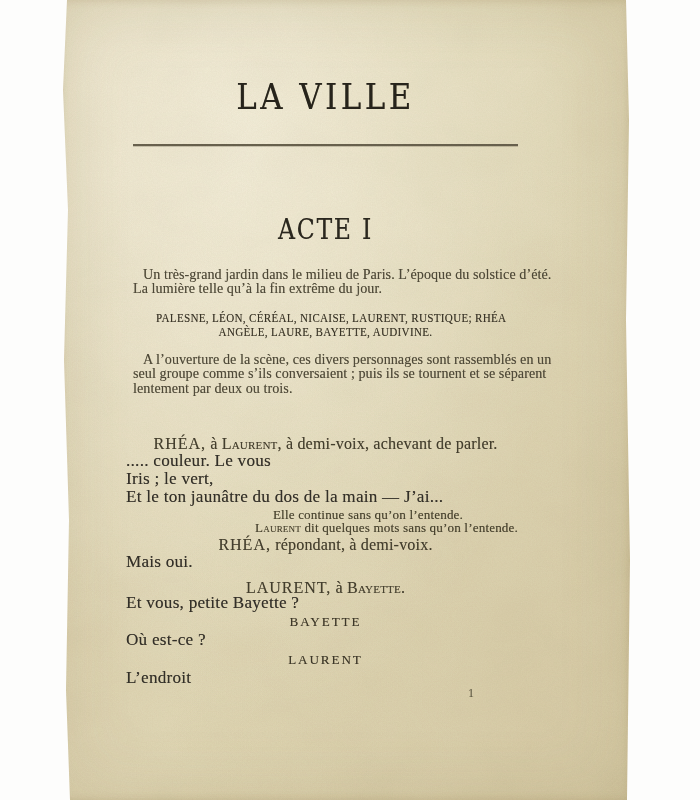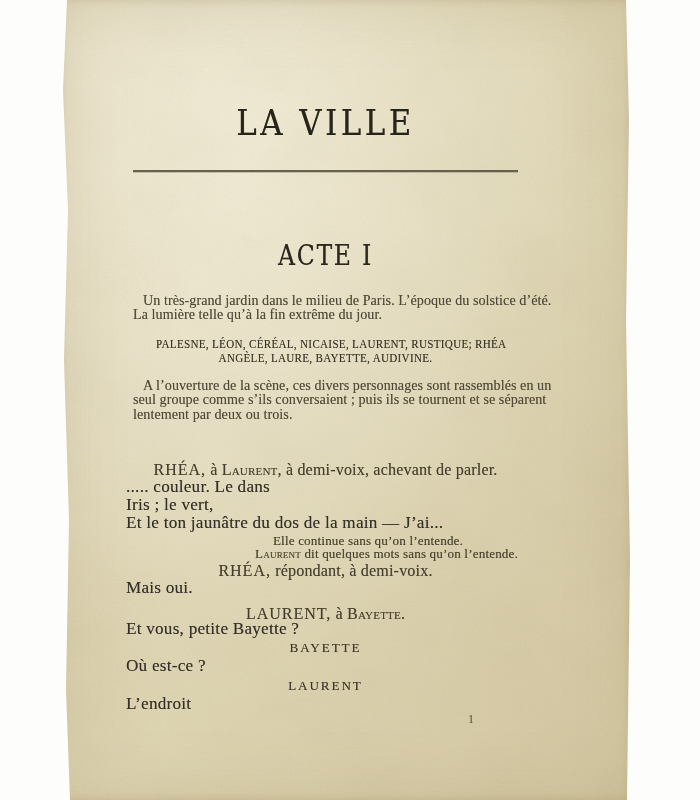--- a/index.html
+++ b/index.html
@@ -10,21 +10,21 @@
           radial-gradient(ellipse at 32% 18%, rgba(255,252,240,0.55), rgba(255,252,240,0) 62%),
           radial-gradient(ellipse at 85% 90%, rgba(186,166,116,0.22), rgba(186,166,116,0) 55%),
           radial-gradient(ellipse at 8% 80%, rgba(196,178,128,0.18), rgba(196,178,128,0) 50%),
           linear-gradient(105deg,#eae2c8 0%, #e6debf 45%, #e1d8b8 100%);
         box-shadow: inset 0 0 70px rgba(140,118,66,0.20), inset 0 0 10px rgba(140,118,66,0.22);
         clip-path: polygon(7px 0, 566px 0, 569px 120px, 566px 320px, 570px 560px, 567px 800px,
                            10px 800px, 6px 690px, 9px 520px, 4px 360px, 8px 210px, 3px 90px);}
   .noise{position:absolute;left:0;top:0;width:100%;height:100%;z-index:5;
          mix-blend-mode:multiply;pointer-events:none;}
   .content{position:absolute;left:66px;top:0;width:392px;height:708px;z-index:2;
-           color:#33302a;margin-top:26px;}
+           color:#33302a;}
   .abs{position:absolute;}
   .centered{left:7px;width:385px;text-align:center;}
   .title{font-family:"DejaVu Serif", serif;font-size:35px;line-height:1.1;color:#27241c;
          letter-spacing:4px;transform:scaleX(0.88);transform-origin:center;
          text-shadow:0.3px 0.4px 0.6px rgba(55,48,30,0.55);}
   .rule{left:7px;width:385px;height:1.5px;background:#6a6350;box-shadow:0 0.5px 0.5px rgba(90,82,60,0.5);}
   .act{font-family:"DejaVu Serif", serif;font-size:27px;color:#2b2820;letter-spacing:2px;
        transform:scaleX(0.87);transform-origin:center;text-shadow:0.3px 0.3px 0.5px rgba(55,48,30,0.5);}
   .sd{font-size:14px;line-height:14.4px;color:#4f4a3a;letter-spacing:0.1px;white-space:nowrap;
       text-shadow:0.2px 0.2px 0.4px rgba(80,70,45,0.45);}
@@ -71,21 +71,21 @@
       <div class="abs sd" style="top:353px;left:7px;">
         <div class="indent">A l’ouverture de la scène, ces divers personnages sont rassemblés en un</div>
         <div>seul groupe comme s’ils conversaient ; puis ils se tournent et se séparent</div>
         <div>lentement par deux ou trois.</div>
       </div>
 
       <div class="abs centered cue" style="top:435px;">
         <span class="nm">RHÉA,</span><span> à </span><span class="sc">Laurent</span><span>, à demi-voix, achevant de parler.</span>
       </div>
 
-      <div class="abs dialogue" style="top:451px;left:0;">..... couleur. Le dans</div>
+      <div class="abs dialogue" style="top:451px;left:0;">..... couleur. Le vous</div>
       <div class="abs dialogue" style="top:469px;left:0;">Iris ; le vert,</div>
       <div class="abs dialogue" style="top:487px;left:0;">Et le ton jaunâtre du dos de la main — J’ai...</div>
 
       <div class="abs aside right" style="top:507px;left:7px;width:330px;">Elle continue sans qu’on l’entende.</div>
 
       <div class="abs aside right" style="top:520px;left:7px;width:385px;">
         <span class="sc">Laurent</span><span> dit quelques mots sans qu’on l’entende.</span>
       </div>
 
       <div class="abs centered cue" style="top:536px;">

